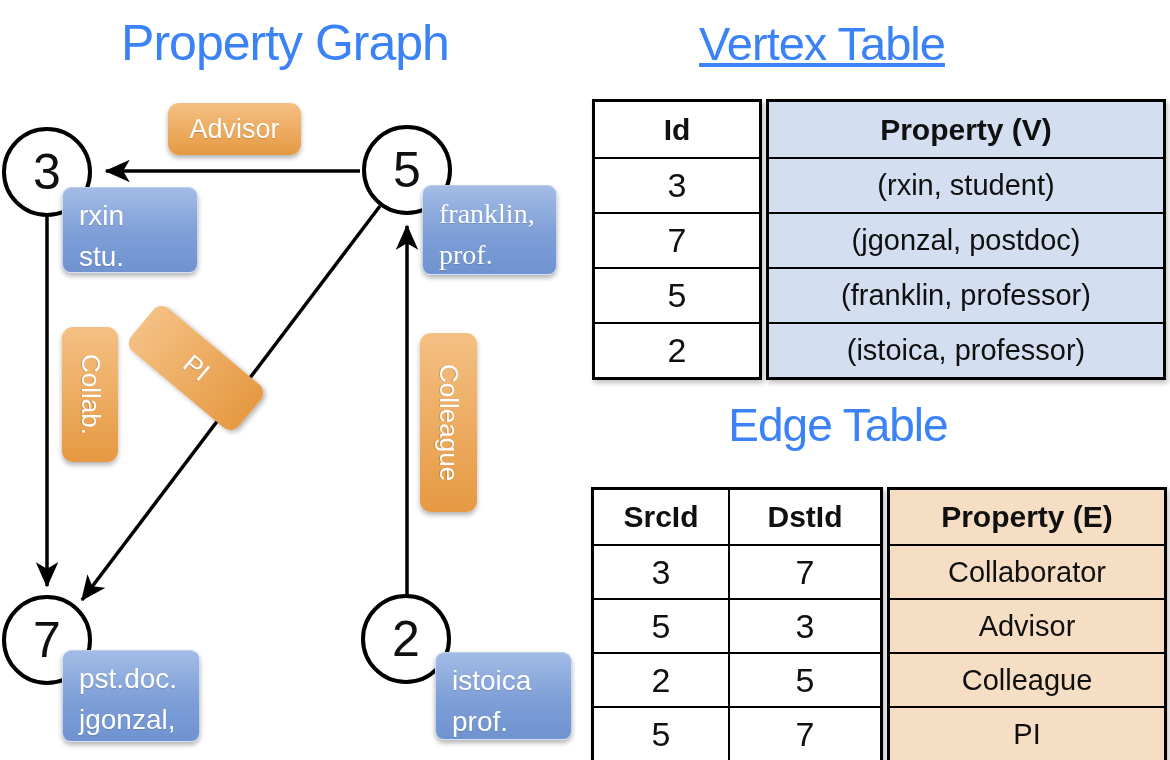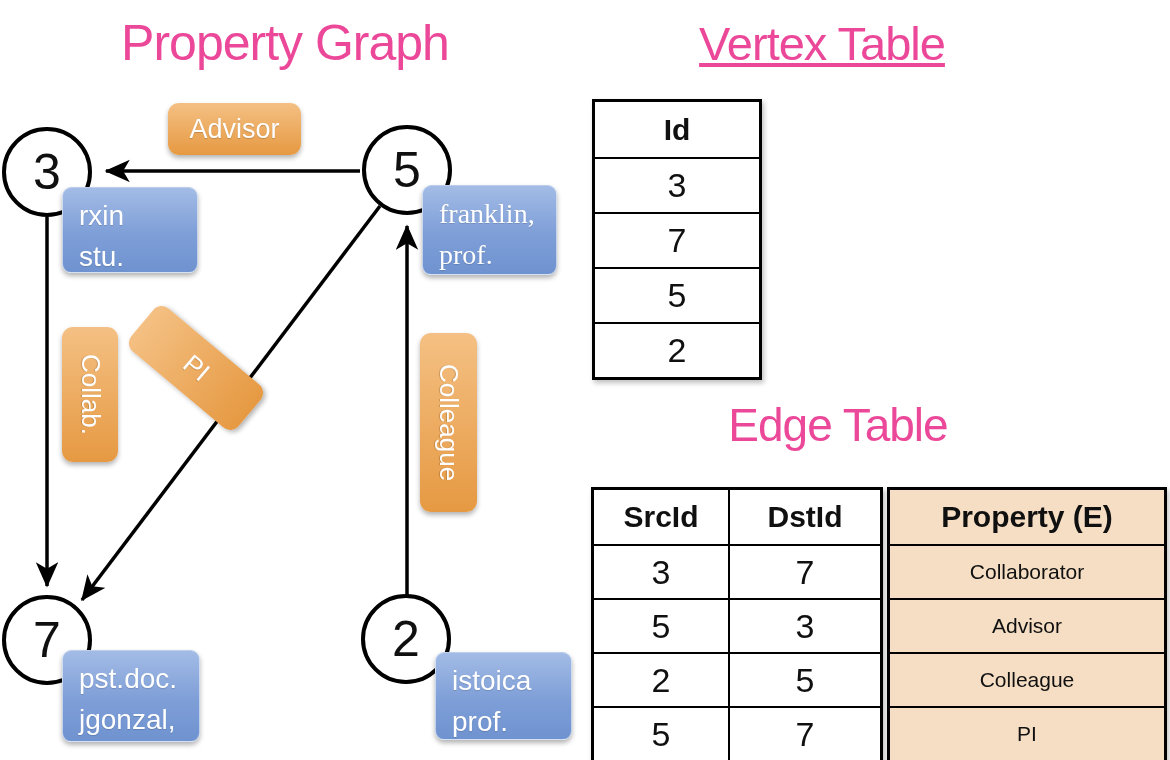--- a/index.html
+++ b/index.html
@@ -1,20 +1,20 @@
 <!DOCTYPE html>
 <html style="--orange-top: #f4c083; --orange-bottom: #e69942; --blue-top: #a3bce6; --blue-mid: #7e9ed7; --blue-bottom: #6f93d0; --vertex-cell-bg: #d3def1; --edge-cell-bg: #f5dec4; --line: #000000;"><head>
 <meta charset="utf-8">
 <style>
   html,body { margin:0; padding:0; background:#fff; }
   .canvas {
     position:relative; width:1170px; height:760px; background:#ffffff;
     font-family:"Liberation Sans", sans-serif; overflow:hidden; color:#111;
   }
-  .title { position:absolute; text-align:center; letter-spacing:-1px; color:#ec4899; white-space:nowrap; }
+  .title { position:absolute; text-align:center; letter-spacing:-1px; color:#3b82f6; white-space:nowrap; }
   .graph-title  { left:30px;  top:14px;  width:510px; font-size:50px; }
   .vertex-title { left:622px; top:16px;  width:400px; font-size:47px;text-decoration:underline; }
   .edge-title   { left:638px; top:398px; width:400px; font-size:46px; }
 
   .edges-svg { position:absolute; left:0; top:0; }
 
   .node {
     position:absolute; width:82px; height:82px; border:4px solid #000; border-radius:50%;
     background:#fff; display:flex; align-items:center; justify-content:center;
     font-size:50px; color:#101010;
@@ -61,21 +61,21 @@
   .tbl .cell.hdr { font-weight:bold; border-top:none; font-size:30px; }
   .tbl .cell.bl  { border-left:2px solid #000; }
 
   .vtbl-id   { left:592px; top:99px;  width:170px; height:281px; grid-template-rows:repeat(5,55px); }
   .vtbl-prop { left:766px; top:99px;  width:400px; height:281px; grid-template-rows:repeat(5,55px);
                background:var(--vertex-cell-bg); }
   .etbl-ids  { left:591px; top:487px; width:292px; height:276px;
                grid-template-columns:134px 1fr; grid-template-rows:repeat(5,54px); }
   .etbl-prop { left:887px; top:487px; width:280px; height:276px; grid-template-rows:repeat(5,54px);
                background:var(--edge-cell-bg); }
-  .etbl-prop .cell { font-size:21px; }
+  .etbl-prop .cell { font-size:29px; }
   .vtbl-prop .cell { font-size:29px; }
 </style>
 </head>
 <body>
 
 <div class="canvas">
 
   <div class="title graph-title">Property Graph</div>
   <div class="title vertex-title">Vertex Table</div>
   <div class="title edge-title">Edge Table</div>
@@ -120,20 +120,27 @@
   <div class="edge-label vlabel label-colleague">Colleague</div>
 
   <div class="tbl vtbl-id">
     <div class="cell hdr">Id</div>
     <div class="cell num">3</div>
     <div class="cell num">7</div>
     <div class="cell num">5</div>
     <div class="cell num">2</div>
   </div>
 
+  <div class="tbl vtbl-prop">
+    <div class="cell hdr">Property (V)</div>
+    <div class="cell">(rxin, student)</div>
+    <div class="cell">(jgonzal, postdoc)</div>
+    <div class="cell">(franklin, professor)</div>
+    <div class="cell">(istoica, professor)</div>
+  </div>
 
   <div class="tbl etbl-ids">
     <div class="cell hdr">SrcId</div>
     <div class="cell hdr bl">DstId</div>
     <div class="cell num">3</div>
     <div class="cell num bl">7</div>
     <div class="cell num">5</div>
     <div class="cell num bl">3</div>
     <div class="cell num">2</div>
     <div class="cell num bl">5</div>

